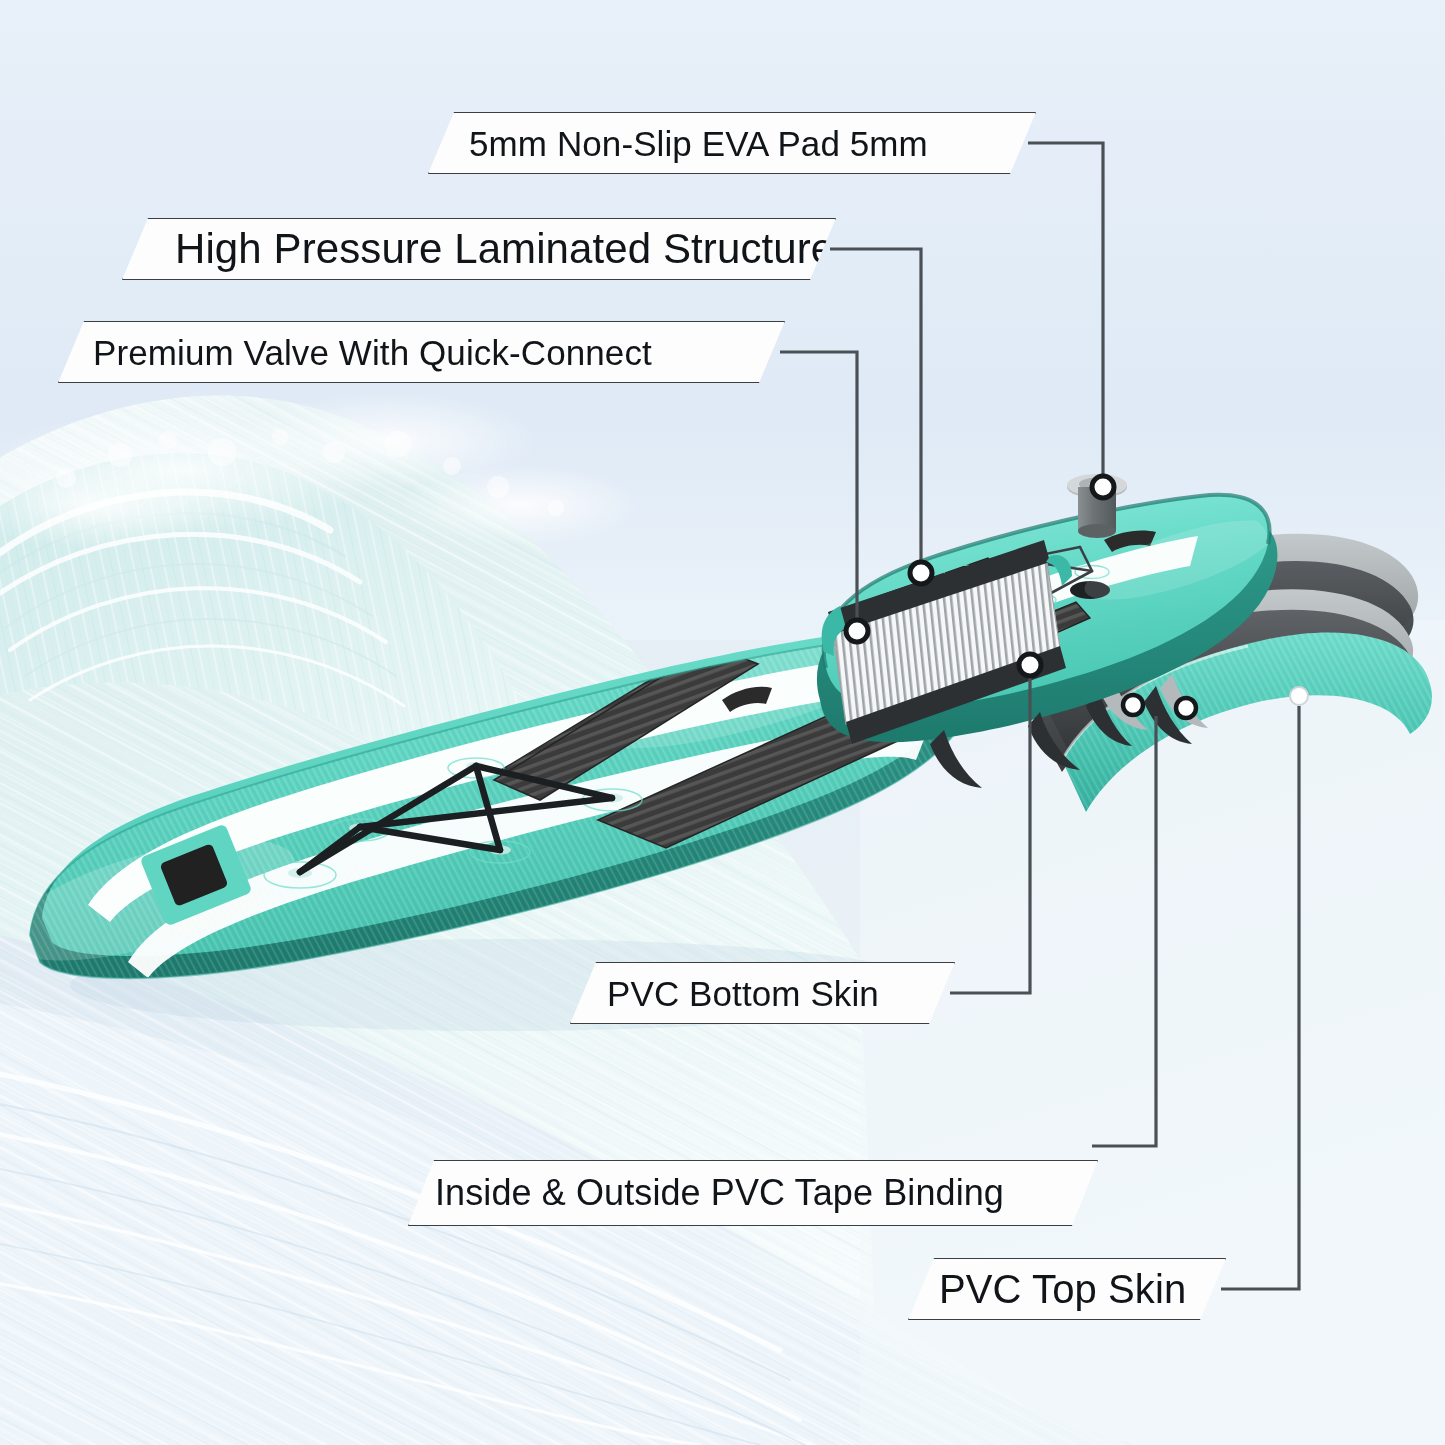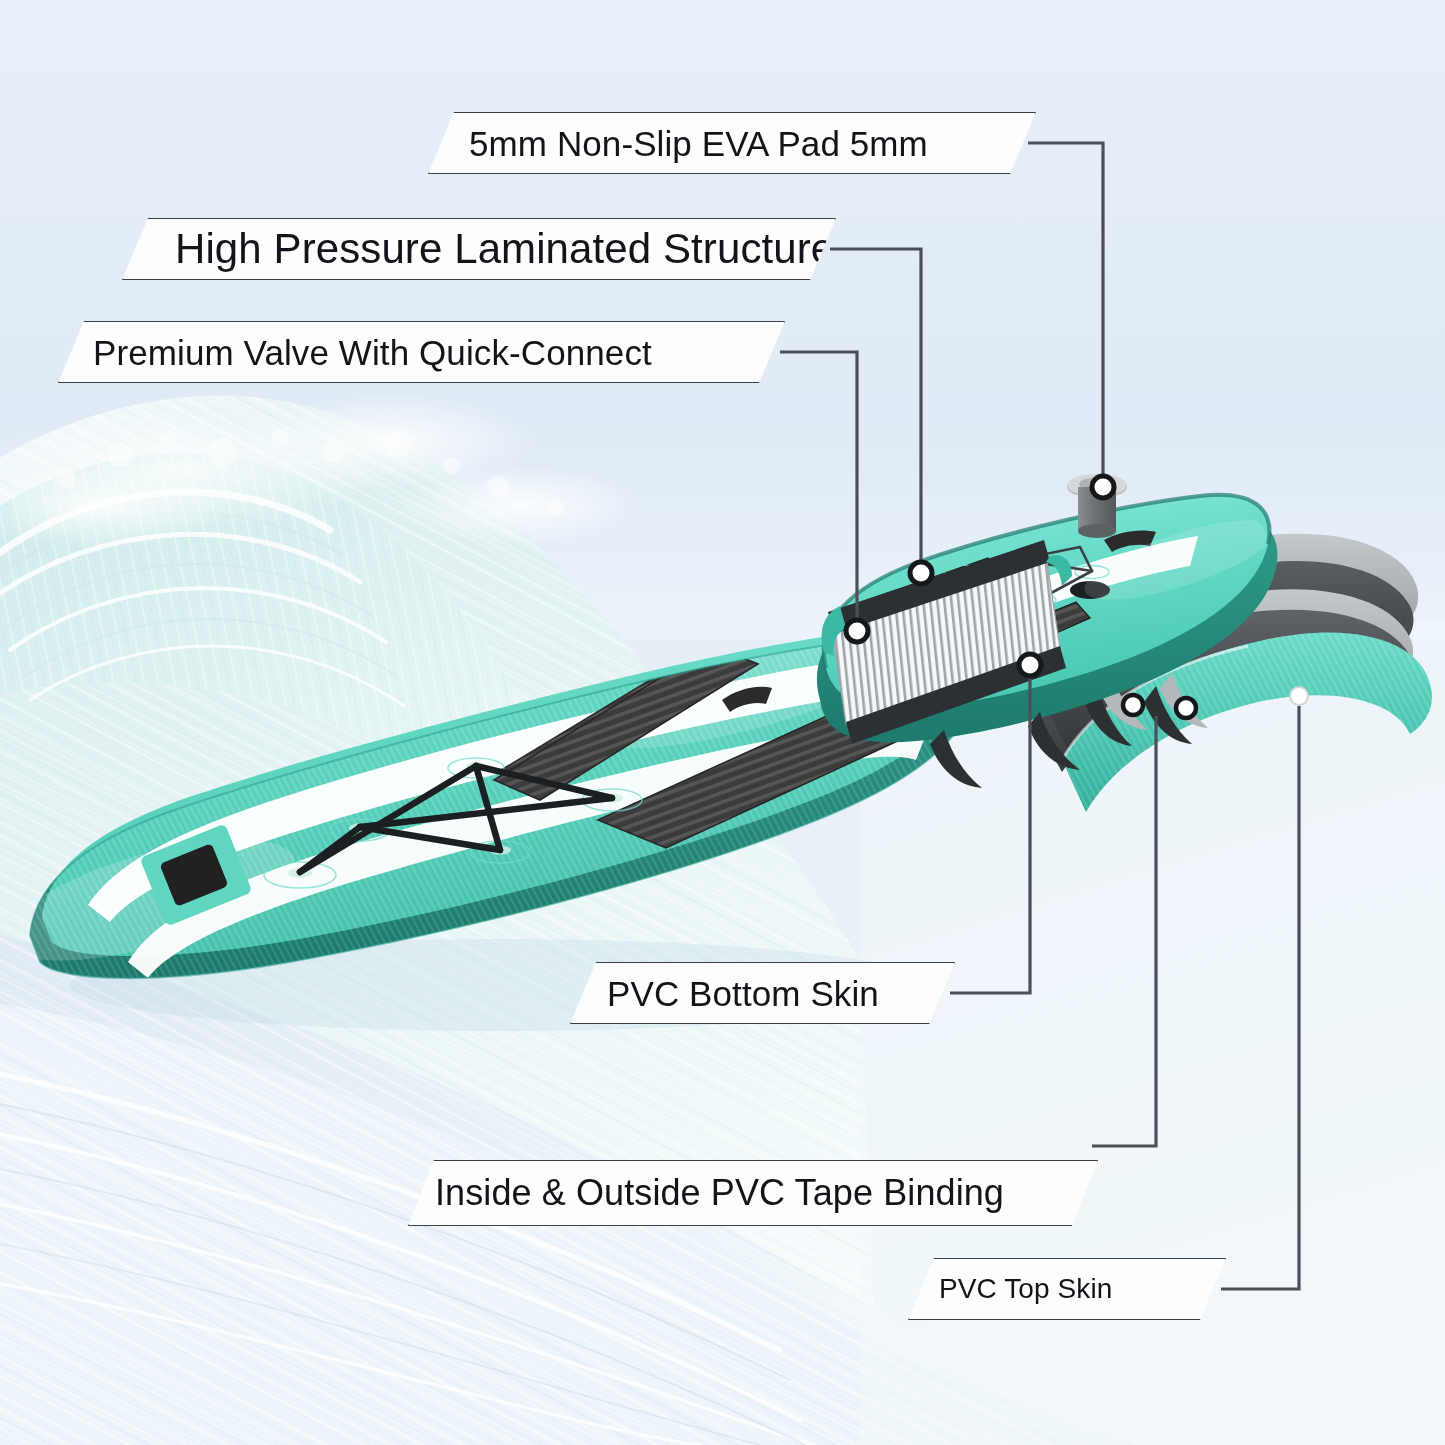--- a/index.html
+++ b/index.html
@@ -606,16 +606,16 @@
 
   <div class="callout" style="left:570px;top:962px;width:385px;height:62px;padding-left:36px;">
     <span class="ctext" style="font-size:35px;">PVC Bottom Skin</span>
   </div>
 
   <div class="callout" style="left:408px;top:1113px;width:690px;height:66px;padding-left:26px;margin-top:47px;">
     <span class="ctext" style="font-size:36px;">Inside &amp; Outside PVC Tape Binding</span>
   </div>
 
   <div class="callout" style="left:908px;top:1258px;width:318px;height:62px;padding-left:30px;">
-    <span class="ctext" style="font-size:28px;">PVC Top Skin</span>
+    <span class="ctext" style="font-size:40px;">PVC Top Skin</span>
   </div>
 
 </div>
 
 </body></html>

